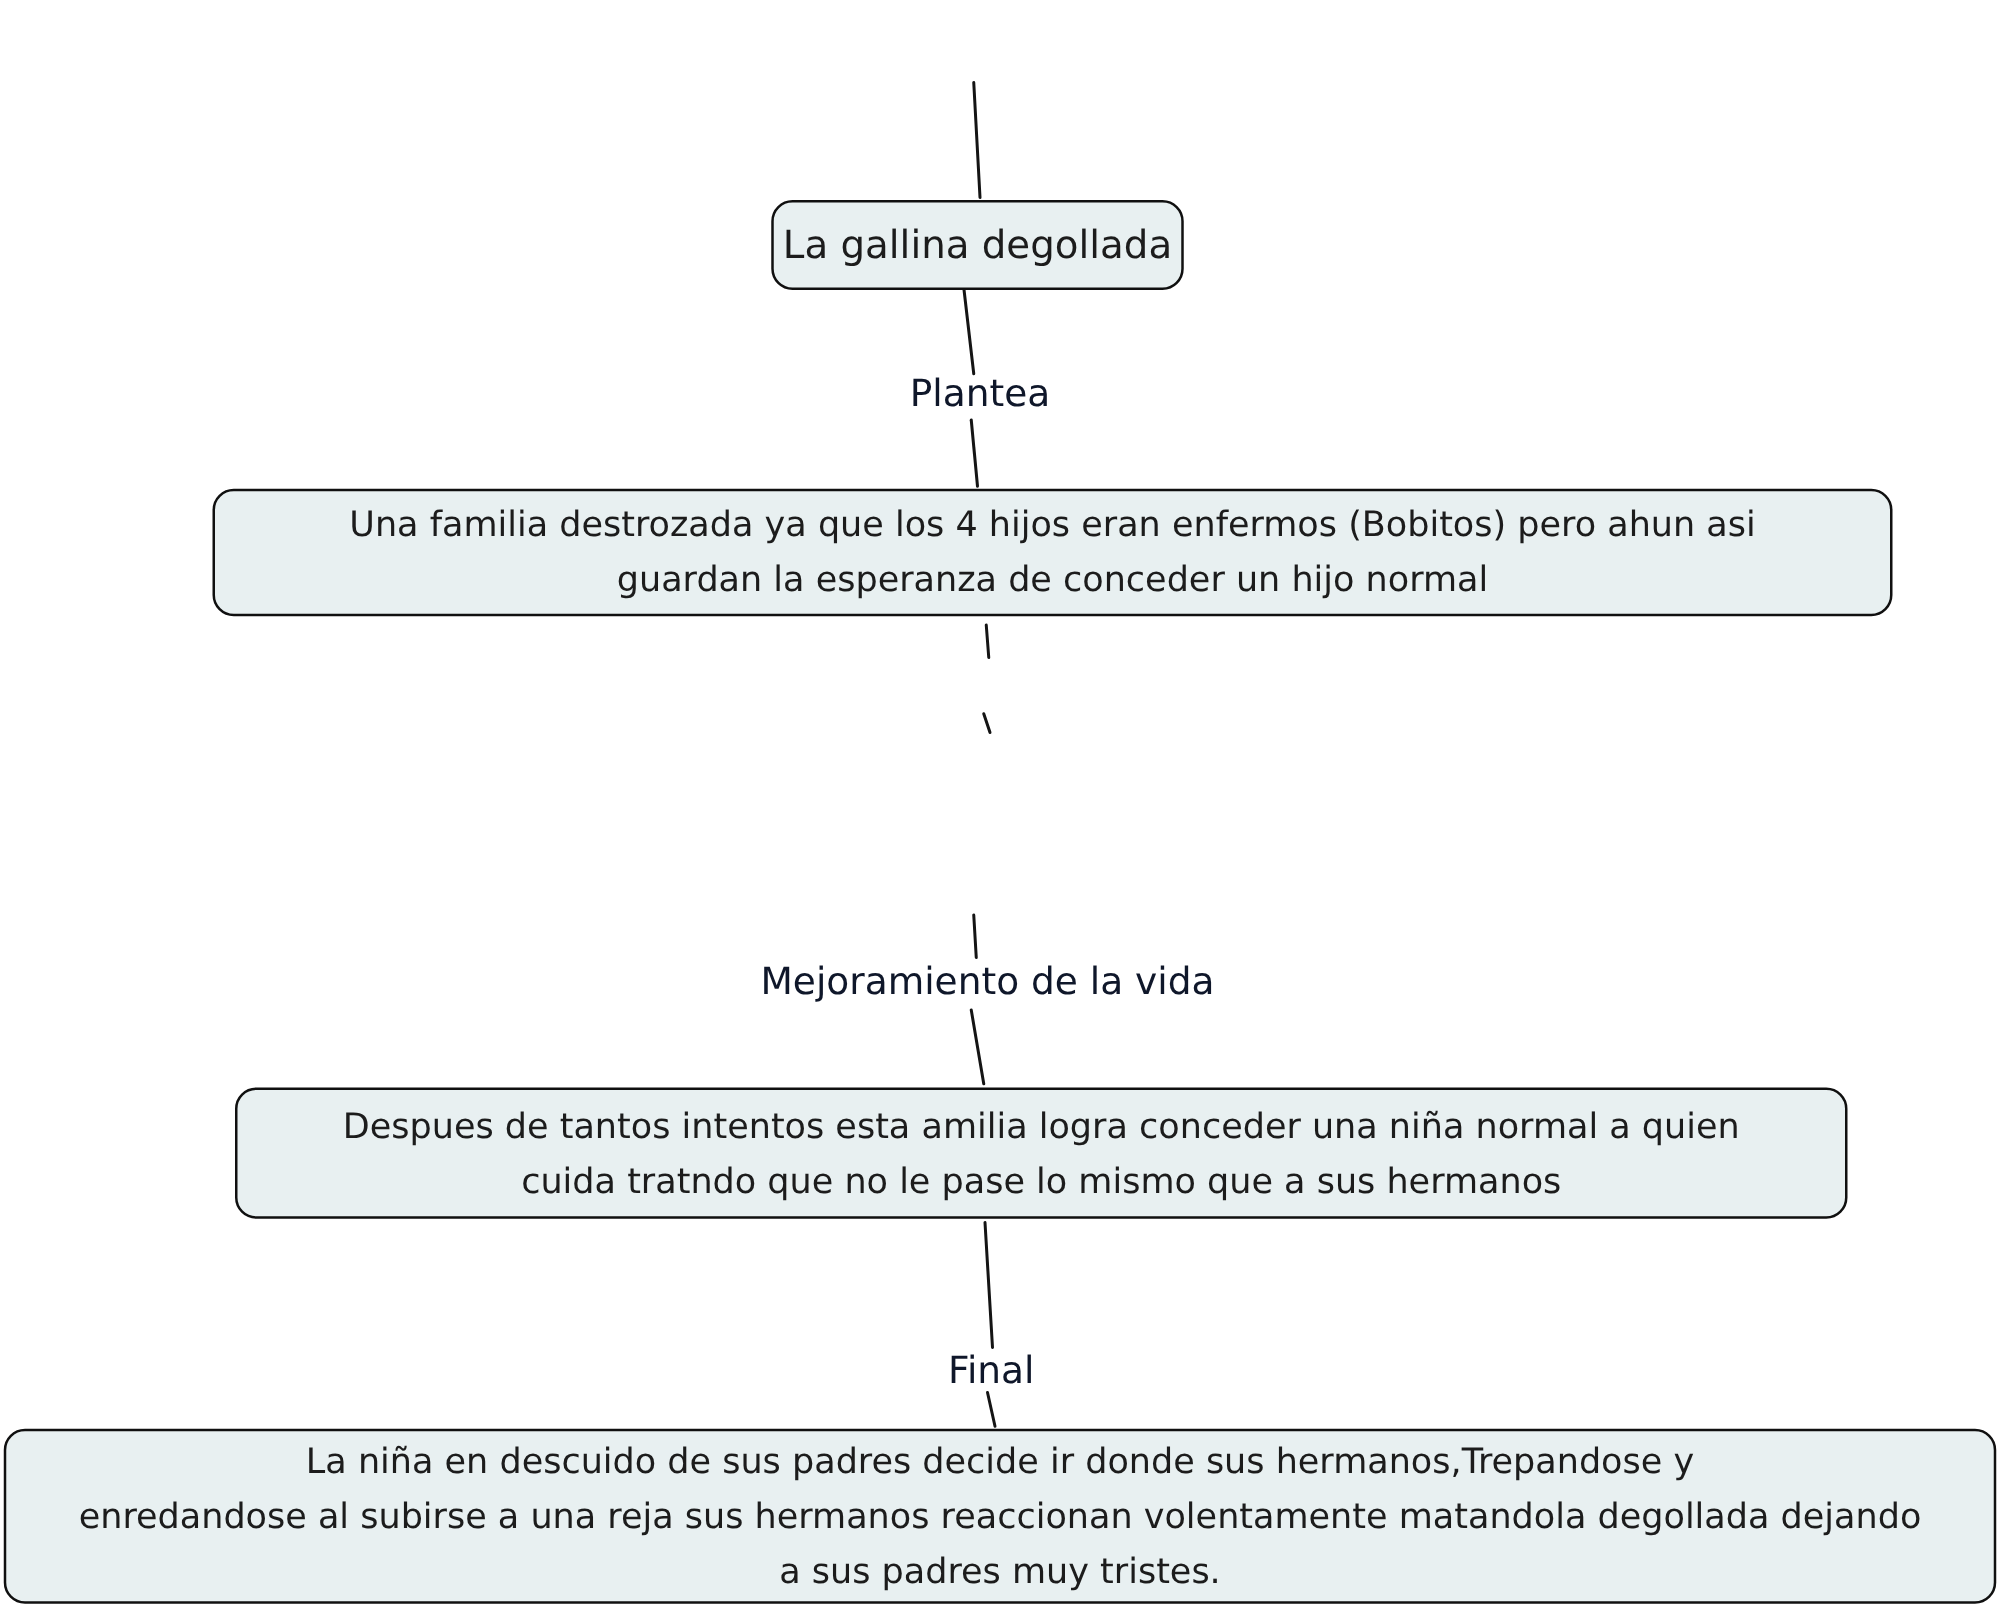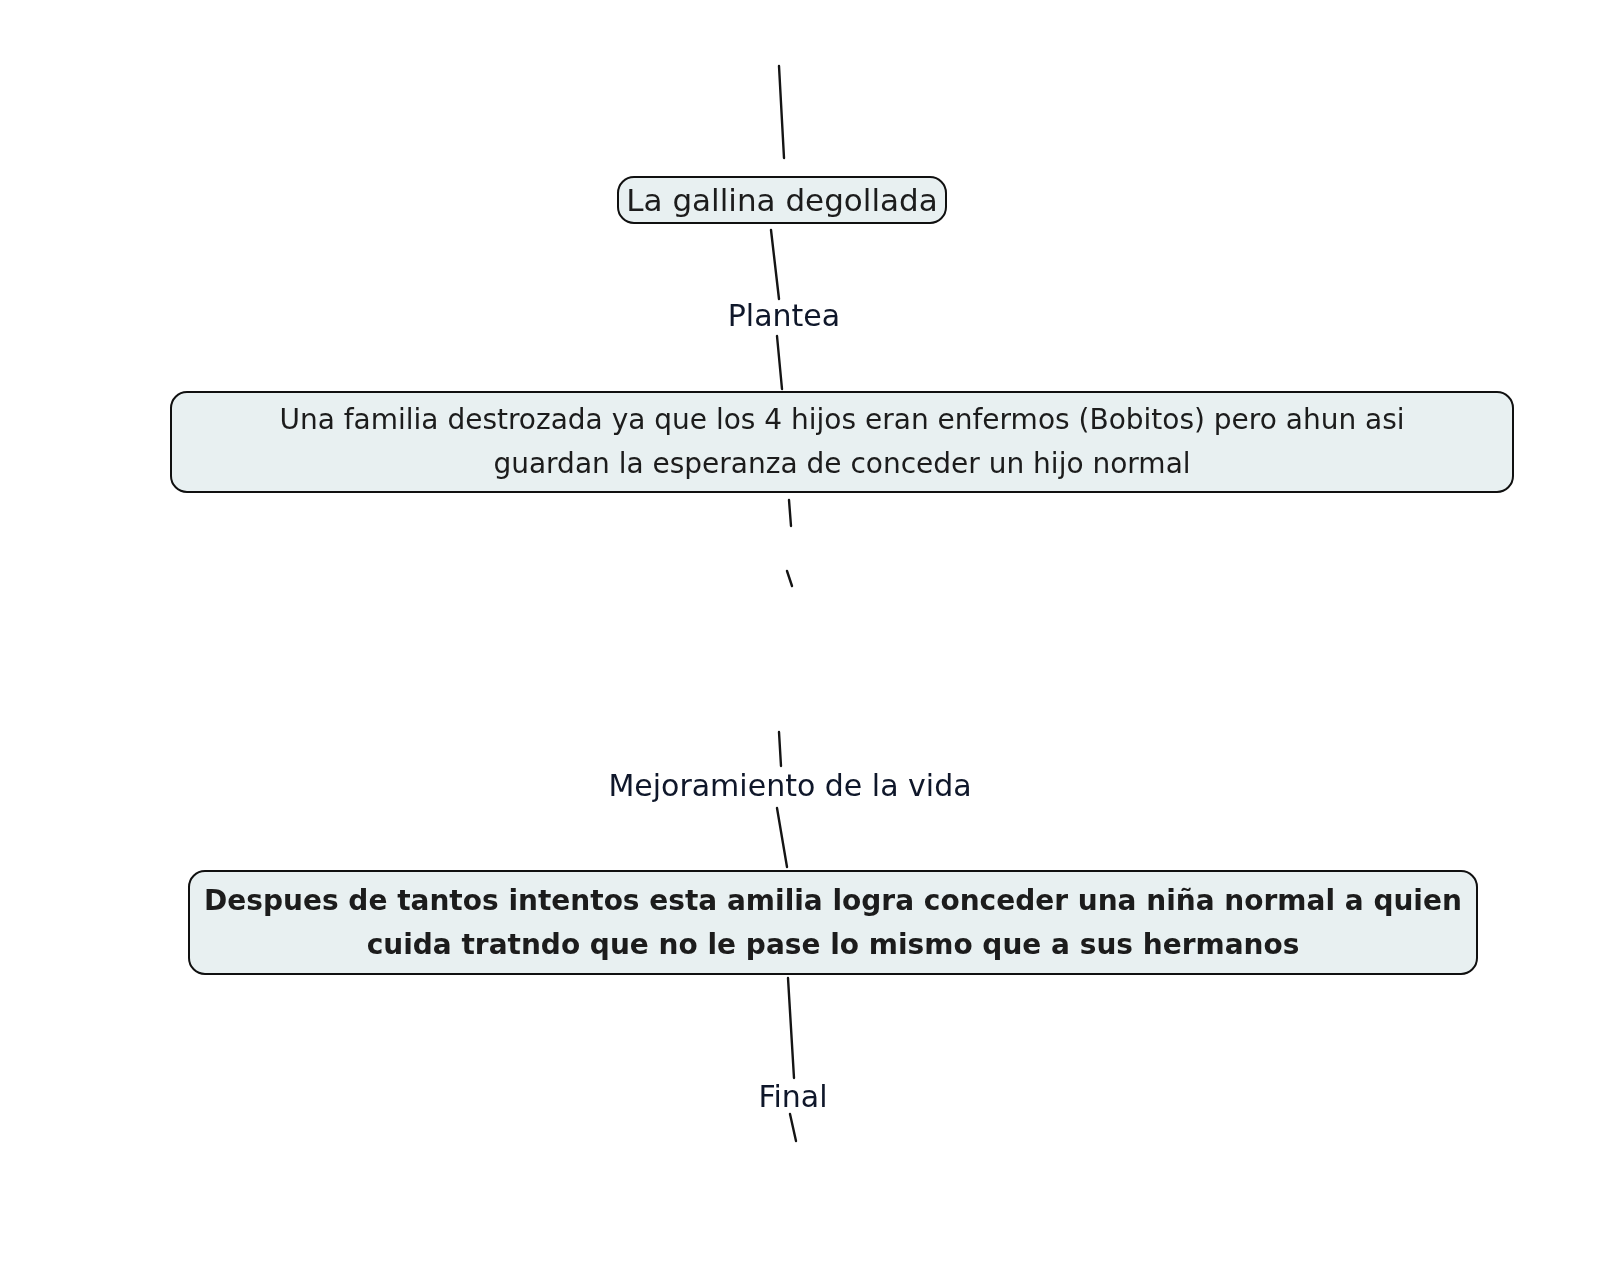--- a/index.html
+++ b/index.html
@@ -65,30 +65,33 @@
     <line x1="777" y1="336" x2="782" y2="389"></line>
     <line x1="789" y1="500" x2="791" y2="526"></line>
     <line x1="787" y1="571" x2="792" y2="586"></line>
     <line x1="779" y1="732" x2="781" y2="766"></line>
     <line x1="777" y1="808" x2="787" y2="867"></line>
     <line x1="788" y1="978" x2="794" y2="1078"></line>
     <line x1="790" y1="1114" x2="796" y2="1141"></line>
   </svg>
 
 
-  <div class="node title-node" style="left:617px; top:176px; width:330px; height:48px;">La gallina degollada</div>
+  <div class="node title-node" style="left:617px; top:160px; width:330px; height:72px;">La gallina degollada</div>
 
   <div class="link-label" style="left:784px; top:299px;">Plantea</div>
 
   <div class="node para-node" style="left:170px; top:391px; width:1344px; height:102px;">Una familia destrozada ya que los 4 hijos eran enfermos (Bobitos) pero ahun asi
 guardan la esperanza de conceder un hijo normal</div>
 
 
 
   <div class="link-label" style="left:790px; top:769px;">Mejoramiento de la vida</div>
 
-  <div class="node para-node" style="left:188px; top:870px; width:1290px; height:105px;font-weight:bold;">Despues de tantos intentos esta amilia logra conceder una niña normal a quien
+  <div class="node para-node" style="left:188px; top:870px; width:1290px; height:105px;">Despues de tantos intentos esta amilia logra conceder una niña normal a quien
 cuida tratndo que no le pase lo mismo que a sus hermanos</div>
 
   <div class="link-label" style="left:793px; top:1080px;">Final</div>
 
+  <div class="node para-node" style="left:3px; top:1143px; width:1594px; height:140px;">La niña en descuido de sus padres decide ir donde sus hermanos,Trepandose y
+enredandose al subirse a una reja sus hermanos reaccionan volentamente matandola degollada dejando
+a sus padres muy tristes.</div>
 
 </div>
 
 </body></html>

